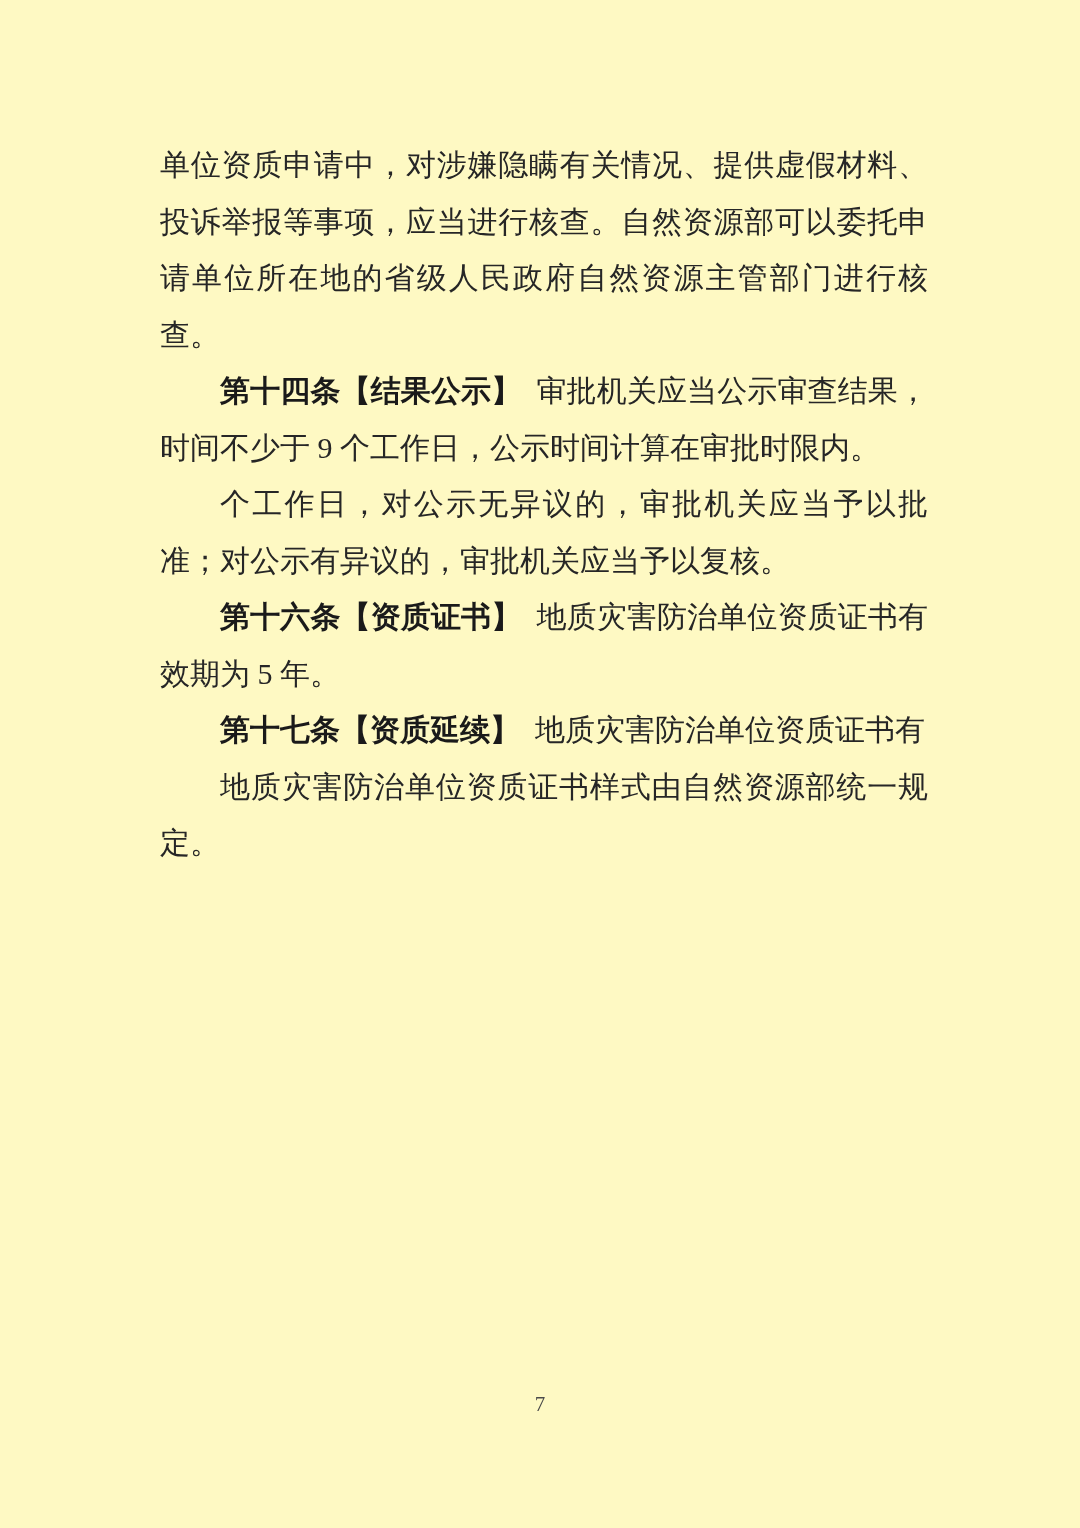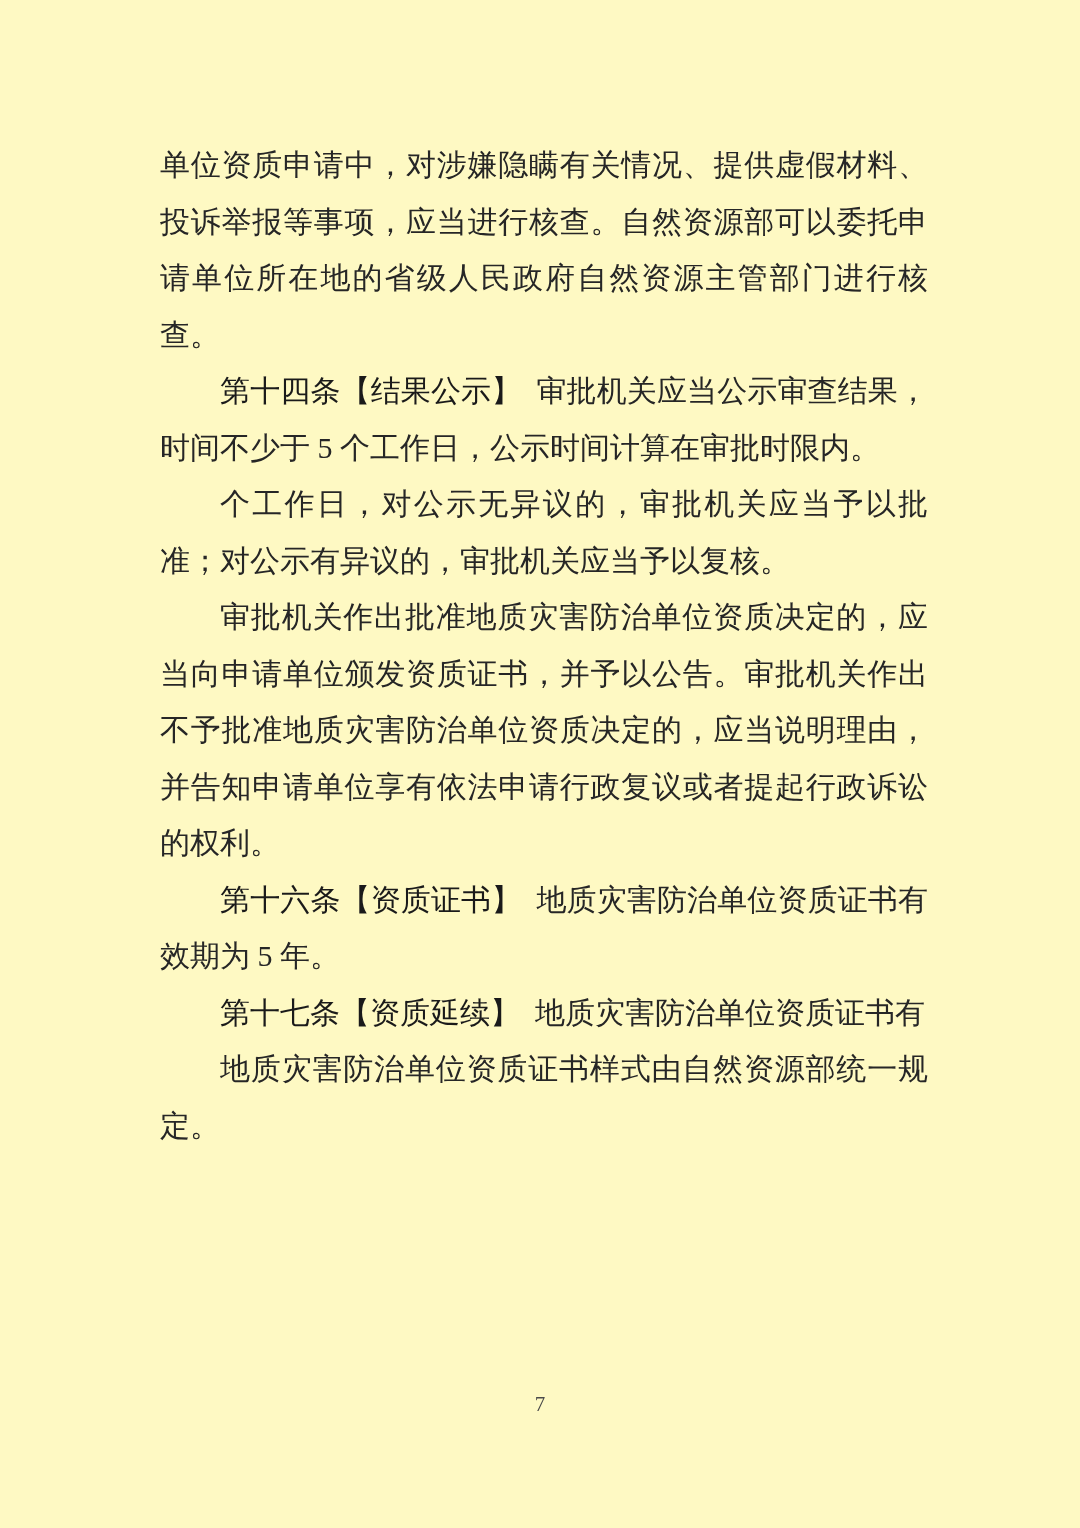--- a/index.html
+++ b/index.html
@@ -27,42 +27,41 @@
     font-size: 30px;
     line-height: 56.5px;
     color: #262626;
     text-align: justify;
   }
   .para.indent {
     text-indent: 2em;
   }
   .lead {
     font-family: "Liberation Sans", "DejaVu Sans", sans-serif;
-    font-weight: 400;
+    font-weight: 700;
     color: #1a1a1a;
     margin-right: 0.5em;
   }
   .page-number {
     position: absolute;
     top: 1392px;
     left: 0;
     width: 100%;
     text-align: center;
     font-family: "Liberation Serif", "DejaVu Serif", serif;
     font-size: 21px;
     color: #4a4a4a;
   }
 </style>
 </head>
 <body>
 
 <div class="page">
   <main class="content" id="content">
       <p class="para"><span>单位资质申请中，对涉嫌隐瞒有关情况、提供虚假材料、投诉举报等事项，应当进行核查。自然资源部可以委托申请单位所在地的省级人民政府自然资源主管部门进行核查。</span></p>
-      <p class="para indent"><strong class="lead">第十四条【结果公示】</strong><span>审批机关应当公示审查结果，时间不少于 5 个工作日，公示时间计算在审批时限内。</span></p>
+      <p class="para indent"><strong class="lead">第十四条【结果公示】</strong><span>审批机关应当公示审查结果，时间不少于 9 个工作日，公示时间计算在审批时限内。</span></p>
       <p class="para indent"><span>个工作日，对公示无异议的，审批机关应当予以批准；对公示有异议的，审批机关应当予以复核。</span></p>
-      <p class="para indent"><span>审批机关作出批准地质灾害防治单位资质决定的，应当向申请单位颁发资质证书，并予以公告。审批机关作出不予批准地质灾害防治单位资质决定的，应当说明理由，并告知申请单位享有依法申请行政复议或者提起行政诉讼的权利。</span></p>
       <p class="para indent"><strong class="lead">第十六条【资质证书】</strong><span>地质灾害防治单位资质证书有效期为 5 年。</span></p>
       <p class="para indent"><strong class="lead">第十七条【资质延续】</strong><span>地质灾害防治单位资质证书有</span></p>
       <p class="para indent"><span>地质灾害防治单位资质证书样式由自然资源部统一规定。</span></p>
     </main>
   <div class="page-number">7</div>
 </div>
 
 </body></html>

